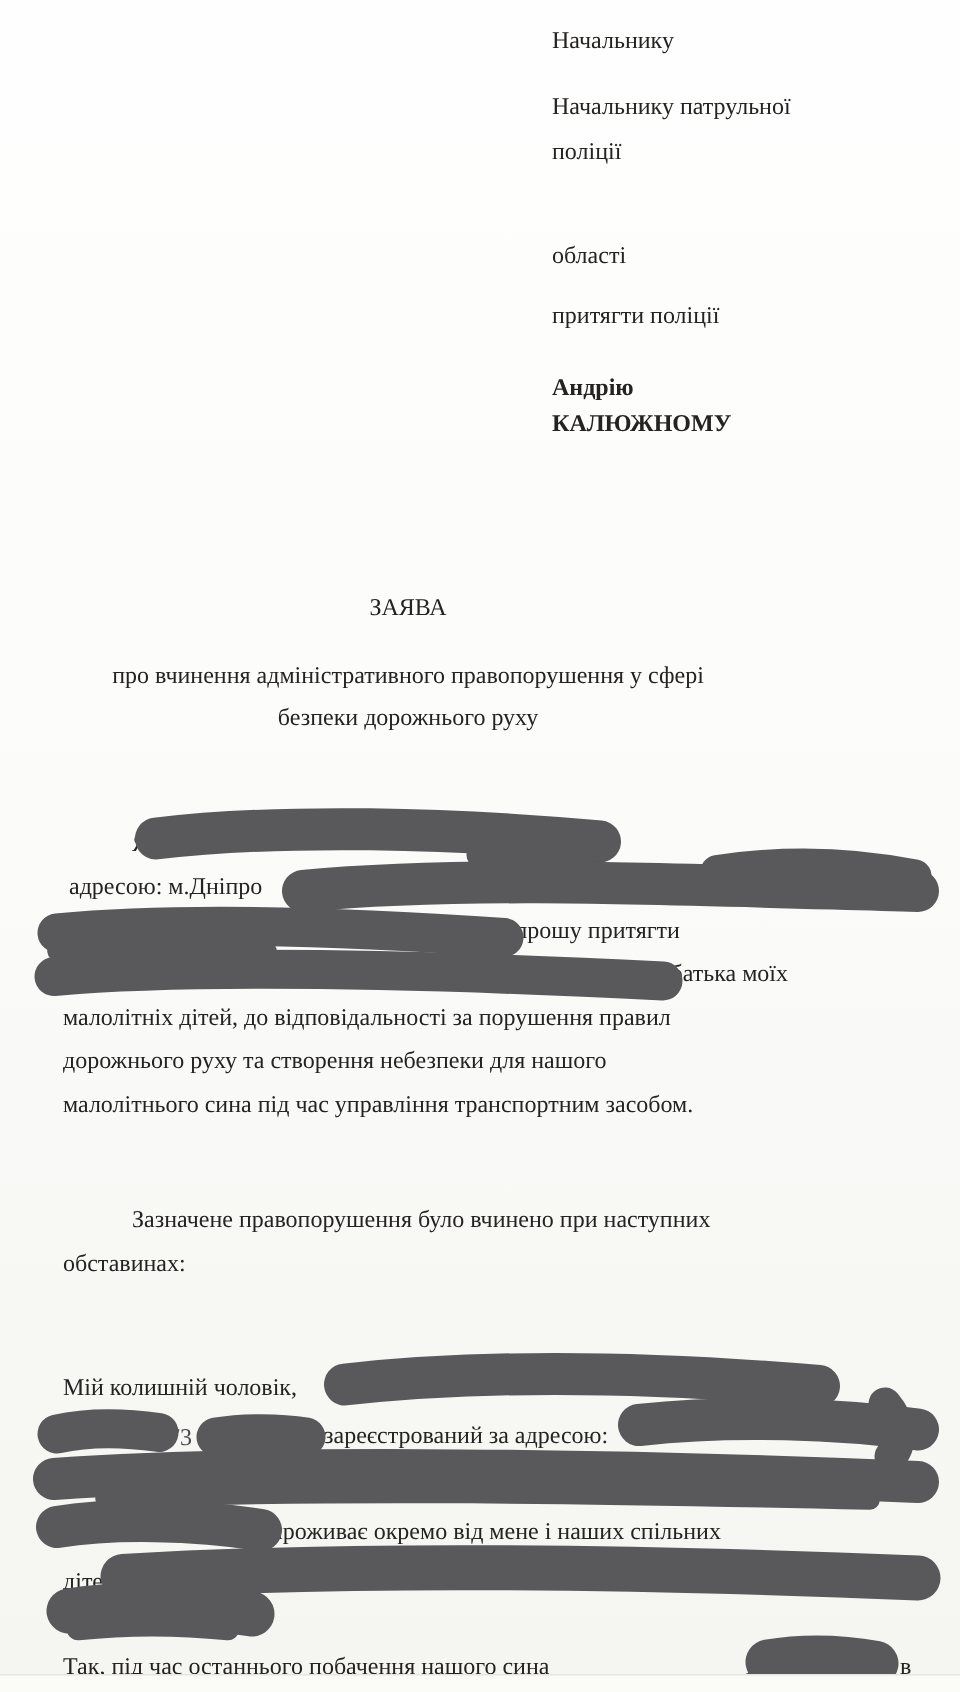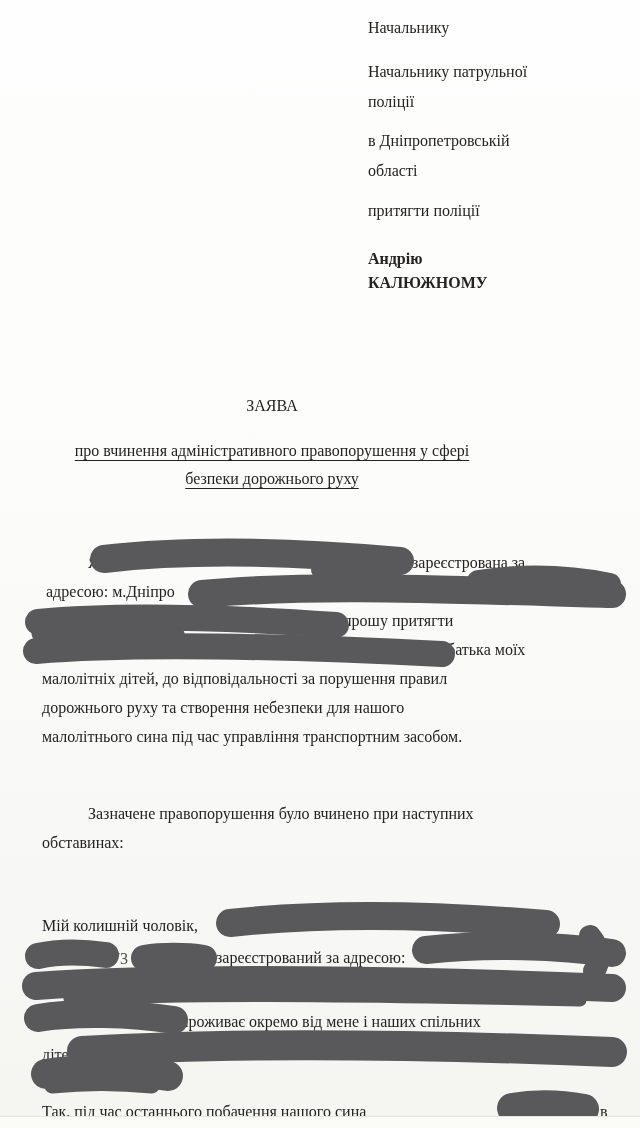--- a/index.html
+++ b/index.html
@@ -11,52 +11,50 @@
     background:linear-gradient(180deg,#fefefe 0%,#fcfcfa 40%,#f5f5f2 97%);
     font-family:"Liberation Serif","DejaVu Serif",serif;
     font-size:16px;line-height:30px;
     color:#242321;
   }
   .frag{position:absolute;white-space:nowrap;z-index:2;}
   .glimpse{position:absolute;white-space:nowrap;z-index:1;color:#4a4a48;}
   .bold{font-weight:bold;}
   .recipient-line{position:absolute;left:368px;white-space:nowrap;z-index:2;}
   .centered{position:absolute;left:0;width:544px;text-align:center;z-index:2;}
-  .underlined{text-decoration:underline;text-underline-offset:4px;}
+  .underlined{text-underline-offset:4px;}
   .redaction-svg{position:absolute;left:0;top:0;z-index:3;pointer-events:none;}
   .redaction-svg path{fill:none;stroke:#59595b;stroke-linecap:round;stroke-linejoin:round;}
   .bottom-band{
     position:absolute;left:0;top:1116px;width:640px;height:12px;
     background:#fbfbf8;border-top:1px solid #e7e5e0;z-index:4;
   }
 </style>
 </head>
 <body>
 
 <div class="page">
 
   <div class="recipient-line" style="top:13px">Начальнику</div>
   <div class="recipient-line" style="top:57px">Начальнику патрульної</div>
   <div class="recipient-line" style="top:87px">поліції</div>
-  <div class="recipient-line" style="top:126px">в Дніпропетровській</div>
   <div class="recipient-line" style="top:156px">області</div>
   <div class="recipient-line" style="top:196px">притягти поліції</div>
   <div class="recipient-line bold" style="top:244px">Андрію</div>
   <div class="recipient-line bold" style="top:268px">КАЛЮЖНОМУ</div>
 
   <div class="centered" style="top:391px">ЗАЯВА</div>
   <div class="centered" style="top:436px">
     <span class="underlined">про вчинення адміністративного правопорушення у сфері</span>
   </div>
   <div class="centered" style="top:464px">
     <span class="underlined">безпеки дорожнього руху</span>
   </div>
 
   <span class="frag" style="left:88px;top:548px">Я</span>
-  <span class="frag" style="left:412px;top:548px">зареєстрована за</span>
   <span class="frag" style="left:46px;top:577px">адресою: м.Дніпро</span>
   <span class="frag" style="left:343px;top:606px">прошу притягти</span>
   <span class="frag" style="left:447px;top:635px">батька моїх</span>
   <span class="frag" style="left:42px;top:664px">малолітніх дітей, до відповідальності за порушення правил</span>
   <span class="frag" style="left:42px;top:693px">дорожнього руху та створення небезпеки для нашого</span>
   <span class="frag" style="left:42px;top:722px">малолітнього сина під час управління транспортним засобом.</span>
 
   <span class="frag" style="left:88px;top:799px">Зазначене правопорушення було вчинено при наступних</span>
   <span class="frag" style="left:42px;top:828px">обставинах:</span>
 

